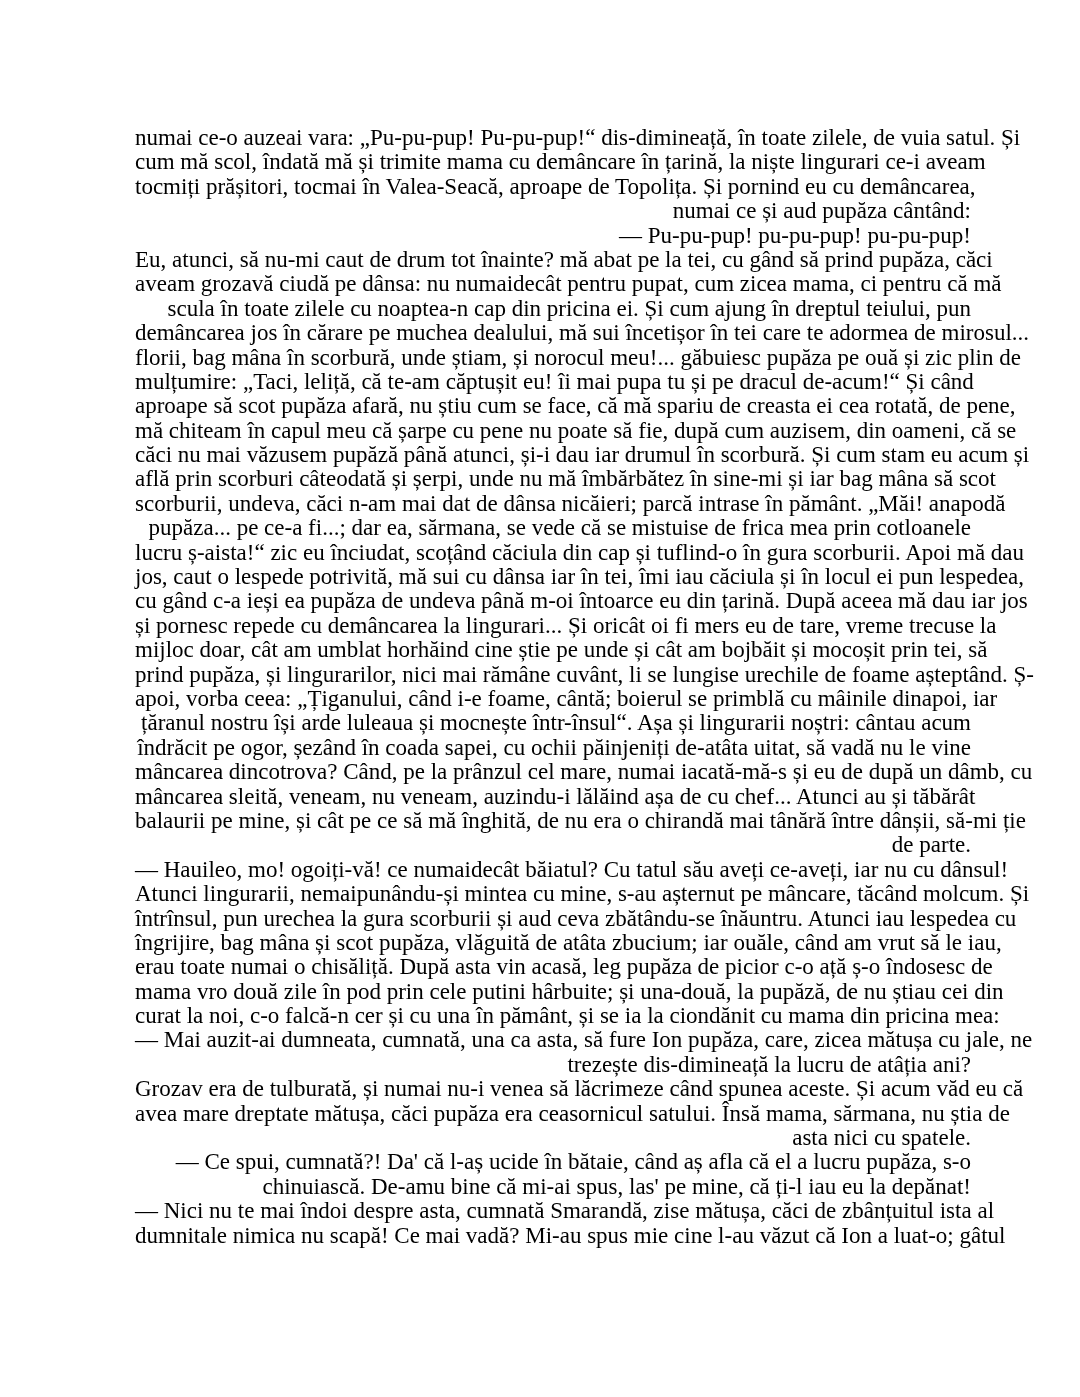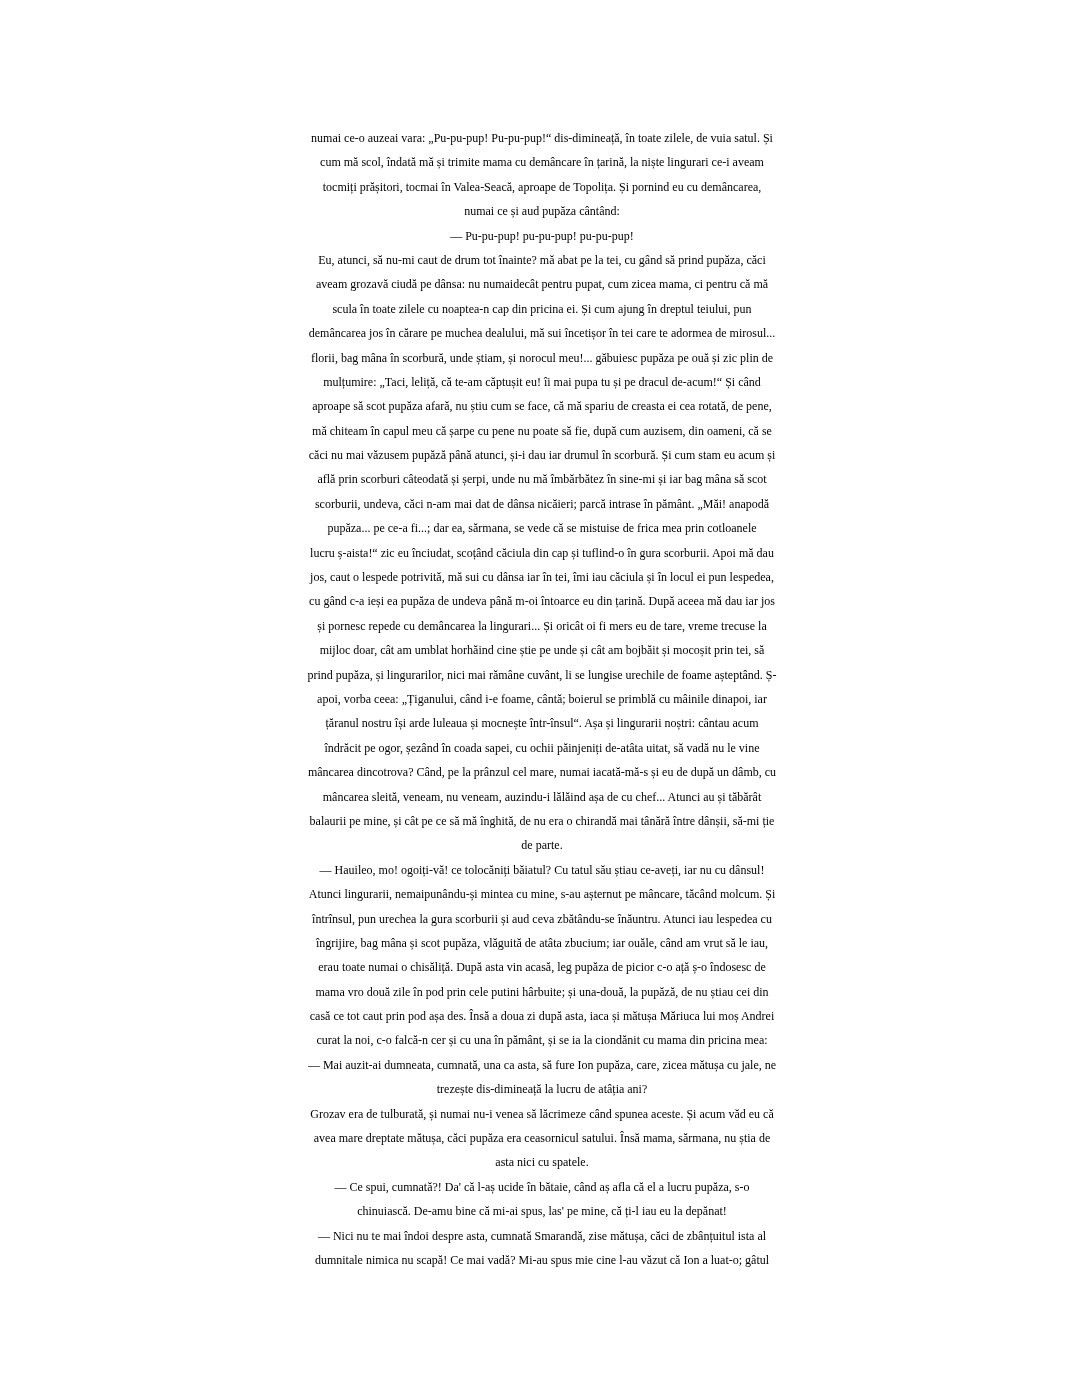--- a/index.html
+++ b/index.html
@@ -16,28 +16,28 @@
   .page {
     position: absolute;
     left: 0;
     top: 0;
     width: 1080px;
     height: 1397px;
     background: #ffffff;
   }
   .text-block {
     position: absolute;
-    left: 124px;
+    left: 135px;
     top: 126px;
     width: 836px;
     font-family: "Liberation Serif", "DejaVu Serif", serif;
-    font-size: 12px;
+    font-size: 23px;
     line-height: 24.4px;
     color: #000000;
-    text-align: center;
+    text-align: right;
   }
   .line {
     white-space: pre;
     height: 24.4px;
   }
 </style>
 </head>
 <body>
 
 <div class="page">
@@ -65,27 +65,26 @@
       <div class="line">și pornesc repede cu demâncarea la lingurari... Și oricât oi fi mers eu de tare, vreme trecuse la</div>
       <div class="line">mijloc doar, cât am umblat horhăind cine știe pe unde și cât am bojbăit și mocoșit prin tei, să</div>
       <div class="line">prind pupăza, și lingurarilor, nici mai rămâne cuvânt, li se lungise urechile de foame așteptând. Ș-</div>
       <div class="line">apoi, vorba ceea: „Țiganului, când i-e foame, cântă; boierul se primblă cu mâinile dinapoi, iar</div>
       <div class="line">țăranul nostru își arde luleaua și mocnește într-însul“. Așa și lingurarii noștri: cântau acum</div>
       <div class="line">îndrăcit pe ogor, șezând în coada sapei, cu ochii păinjeniți de-atâta uitat, să vadă nu le vine</div>
       <div class="line">mâncarea dincotrova? Când, pe la prânzul cel mare, numai iacată-mă-s și eu de după un dâmb, cu</div>
       <div class="line">mâncarea sleită, veneam, nu veneam, auzindu-i lălăind așa de cu chef... Atunci au și tăbărât</div>
       <div class="line">balaurii pe mine, și cât pe ce să mă înghită, de nu era o chirandă mai tânără între dânșii, să-mi ție</div>
       <div class="line">de parte.</div>
-      <div class="line">— Hauileo, mo! ogoiți-vă! ce tolocăniți băiatul? Cu tatul său știau ce-aveți, iar nu cu dânsul!</div>
+      <div class="line">— Hauileo, mo! ogoiți-vă! ce numaidecât băiatul? Cu tatul său aveți ce-aveți, iar nu cu dânsul!</div>
       <div class="line">Atunci lingurarii, nemaipunându-și mintea cu mine, s-au așternut pe mâncare, tăcând molcum. Și</div>
       <div class="line">întrînsul, pun urechea la gura scorburii și aud ceva zbătându-se înăuntru. Atunci iau lespedea cu</div>
       <div class="line">îngrijire, bag mâna și scot pupăza, vlăguită de atâta zbucium; iar ouăle, când am vrut să le iau,</div>
       <div class="line">erau toate numai o chisăliță. După asta vin acasă, leg pupăza de picior c-o ață ș-o îndosesc de</div>
       <div class="line">mama vro două zile în pod prin cele putini hârbuite; și una-două, la pupăză, de nu știau cei din</div>
-      <div class="line">casă ce tot caut prin pod așa des. Însă a doua zi după asta, iaca și mătușa Măriuca lui moș Andrei</div>
       <div class="line">curat la noi, c-o falcă-n cer și cu una în pământ, și se ia la ciondănit cu mama din pricina mea:</div>
       <div class="line">— Mai auzit-ai dumneata, cumnată, una ca asta, să fure Ion pupăza, care, zicea mătușa cu jale, ne</div>
       <div class="line">trezește dis-dimineață la lucru de atâția ani?</div>
       <div class="line">Grozav era de tulburată, și numai nu-i venea să lăcrimeze când spunea aceste. Și acum văd eu că</div>
       <div class="line">avea mare dreptate mătușa, căci pupăza era ceasornicul satului. Însă mama, sărmana, nu știa de</div>
       <div class="line">asta nici cu spatele.</div>
       <div class="line">— Ce spui, cumnată?! Da' că l-aș ucide în bătaie, când aș afla că el a lucru pupăza, s-o</div>
       <div class="line">chinuiască. De-amu bine că mi-ai spus, las' pe mine, că ți-l iau eu la depănat!</div>
       <div class="line">— Nici nu te mai îndoi despre asta, cumnată Smarandă, zise mătușa, căci de zbânțuitul ista al</div>
       <div class="line">dumnitale nimica nu scapă! Ce mai vadă? Mi-au spus mie cine l-au văzut că Ion a luat-o; gâtul</div>

